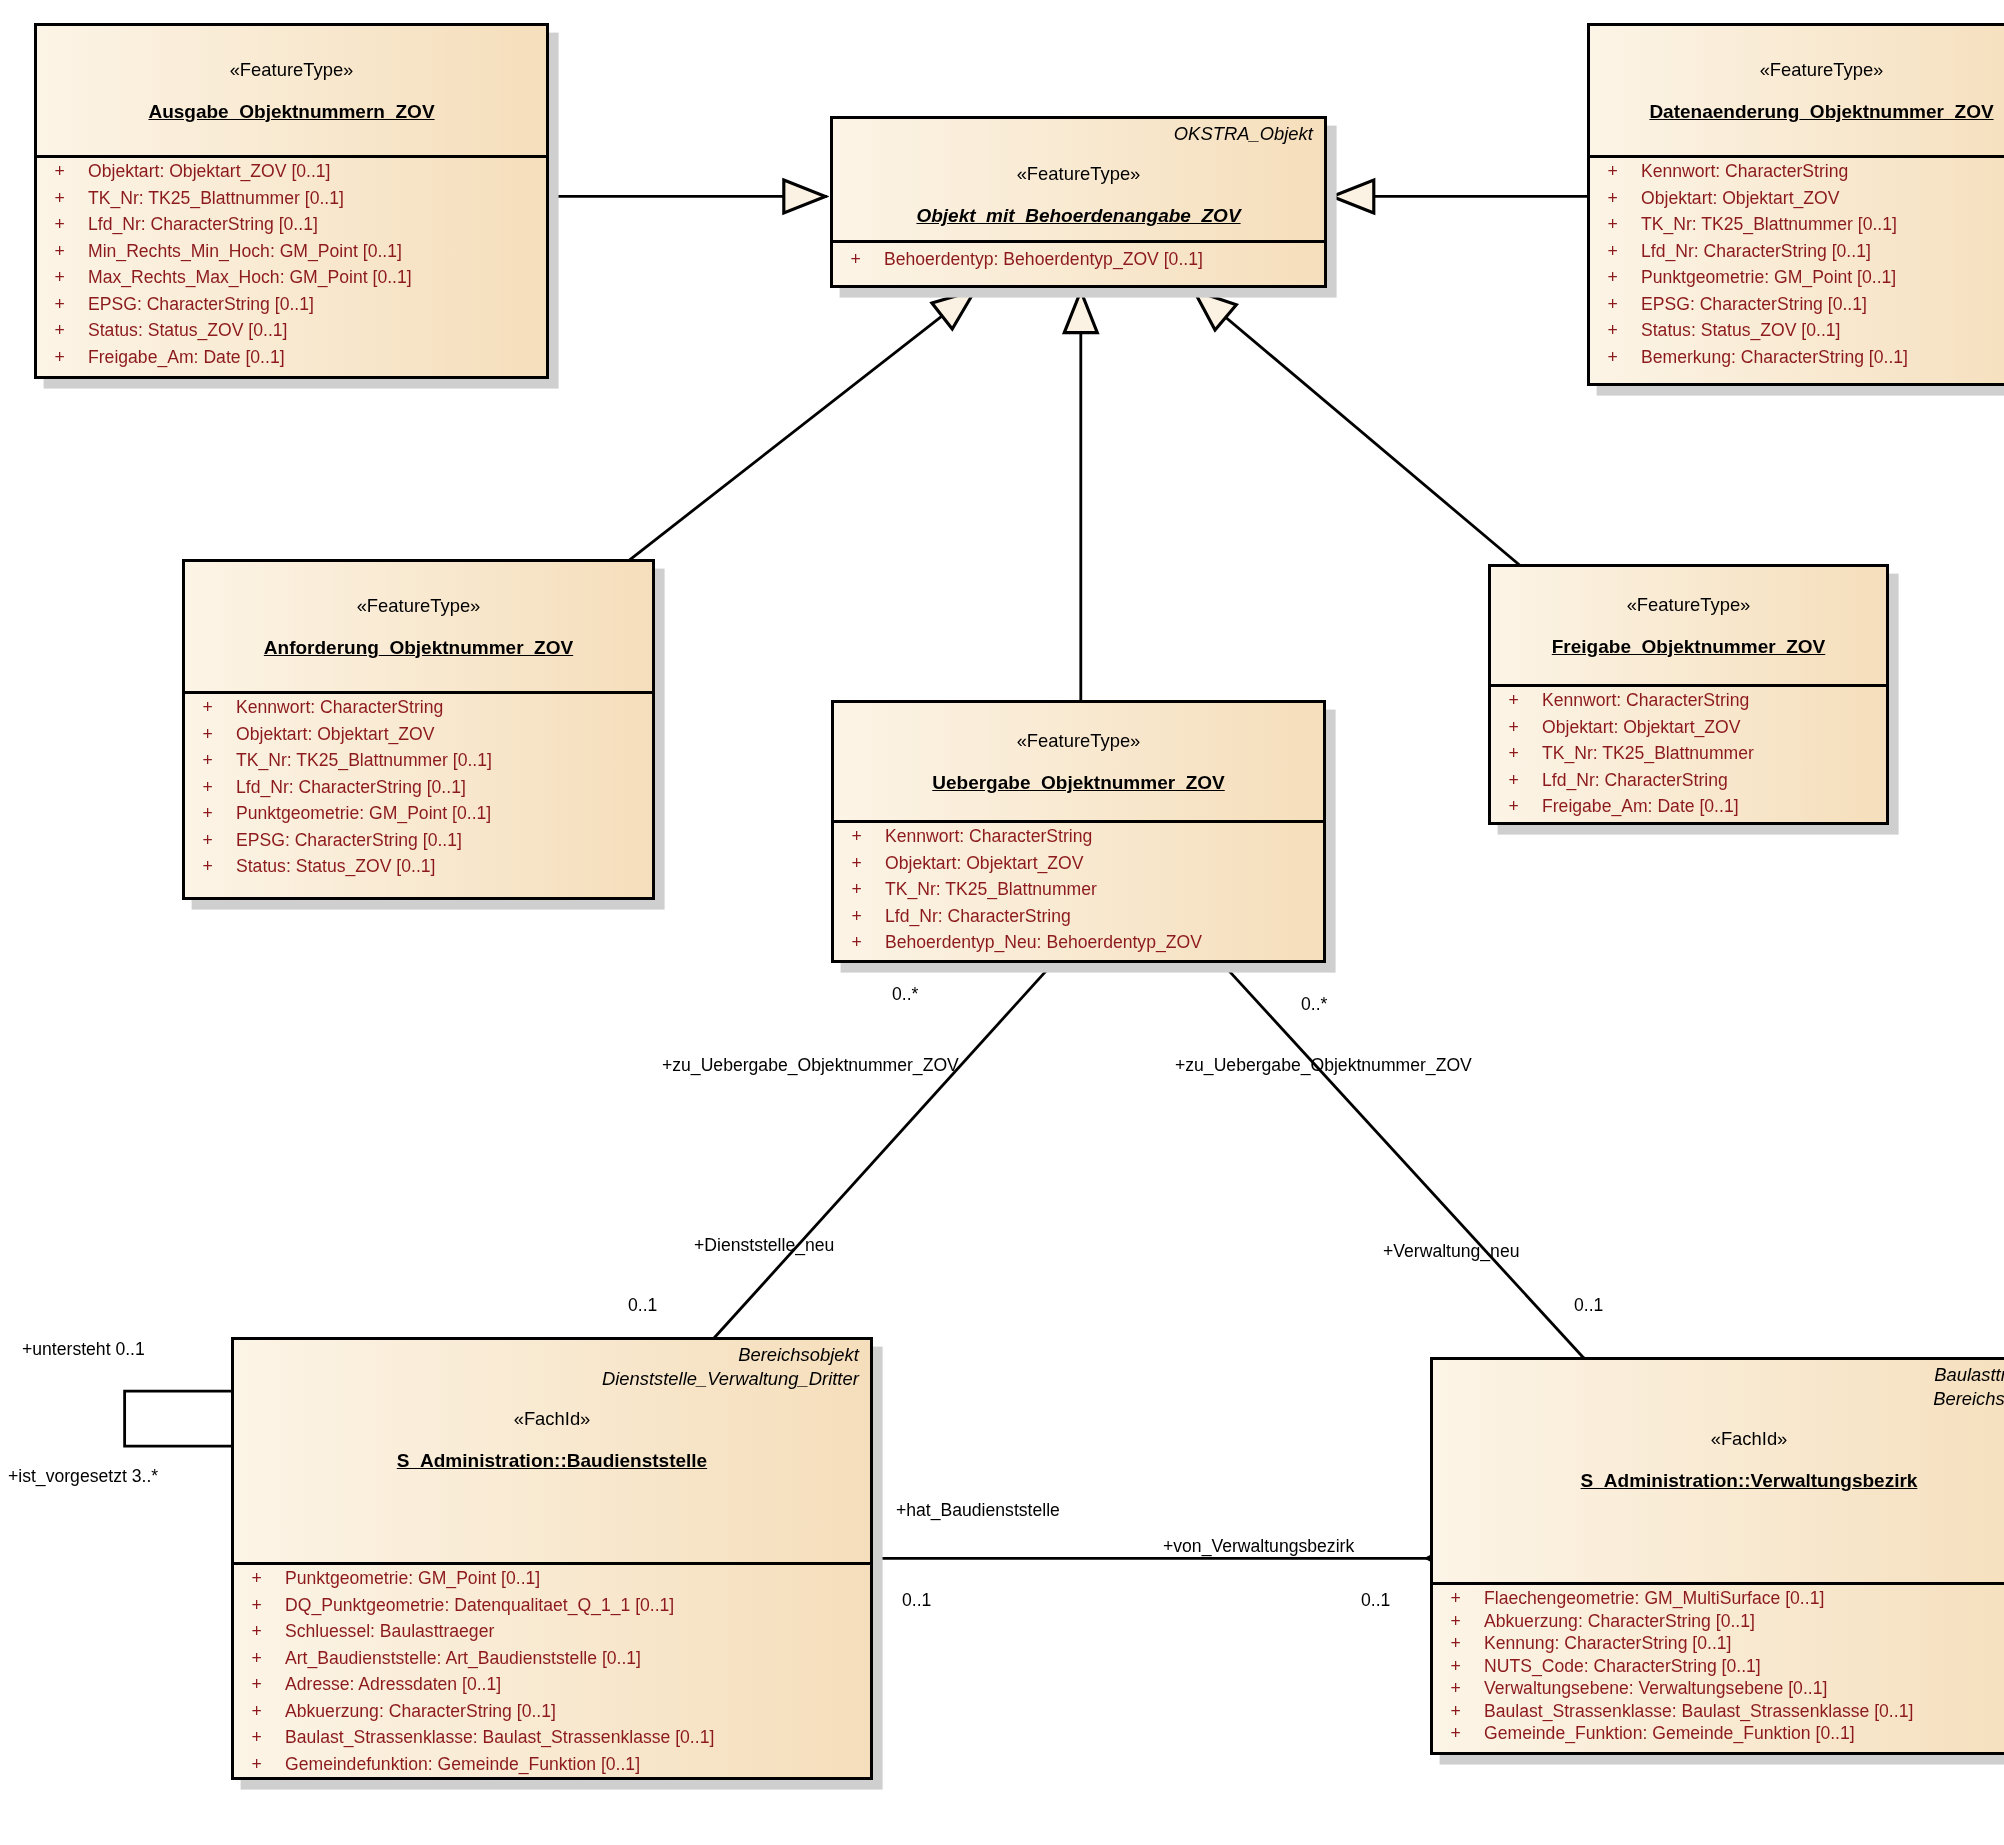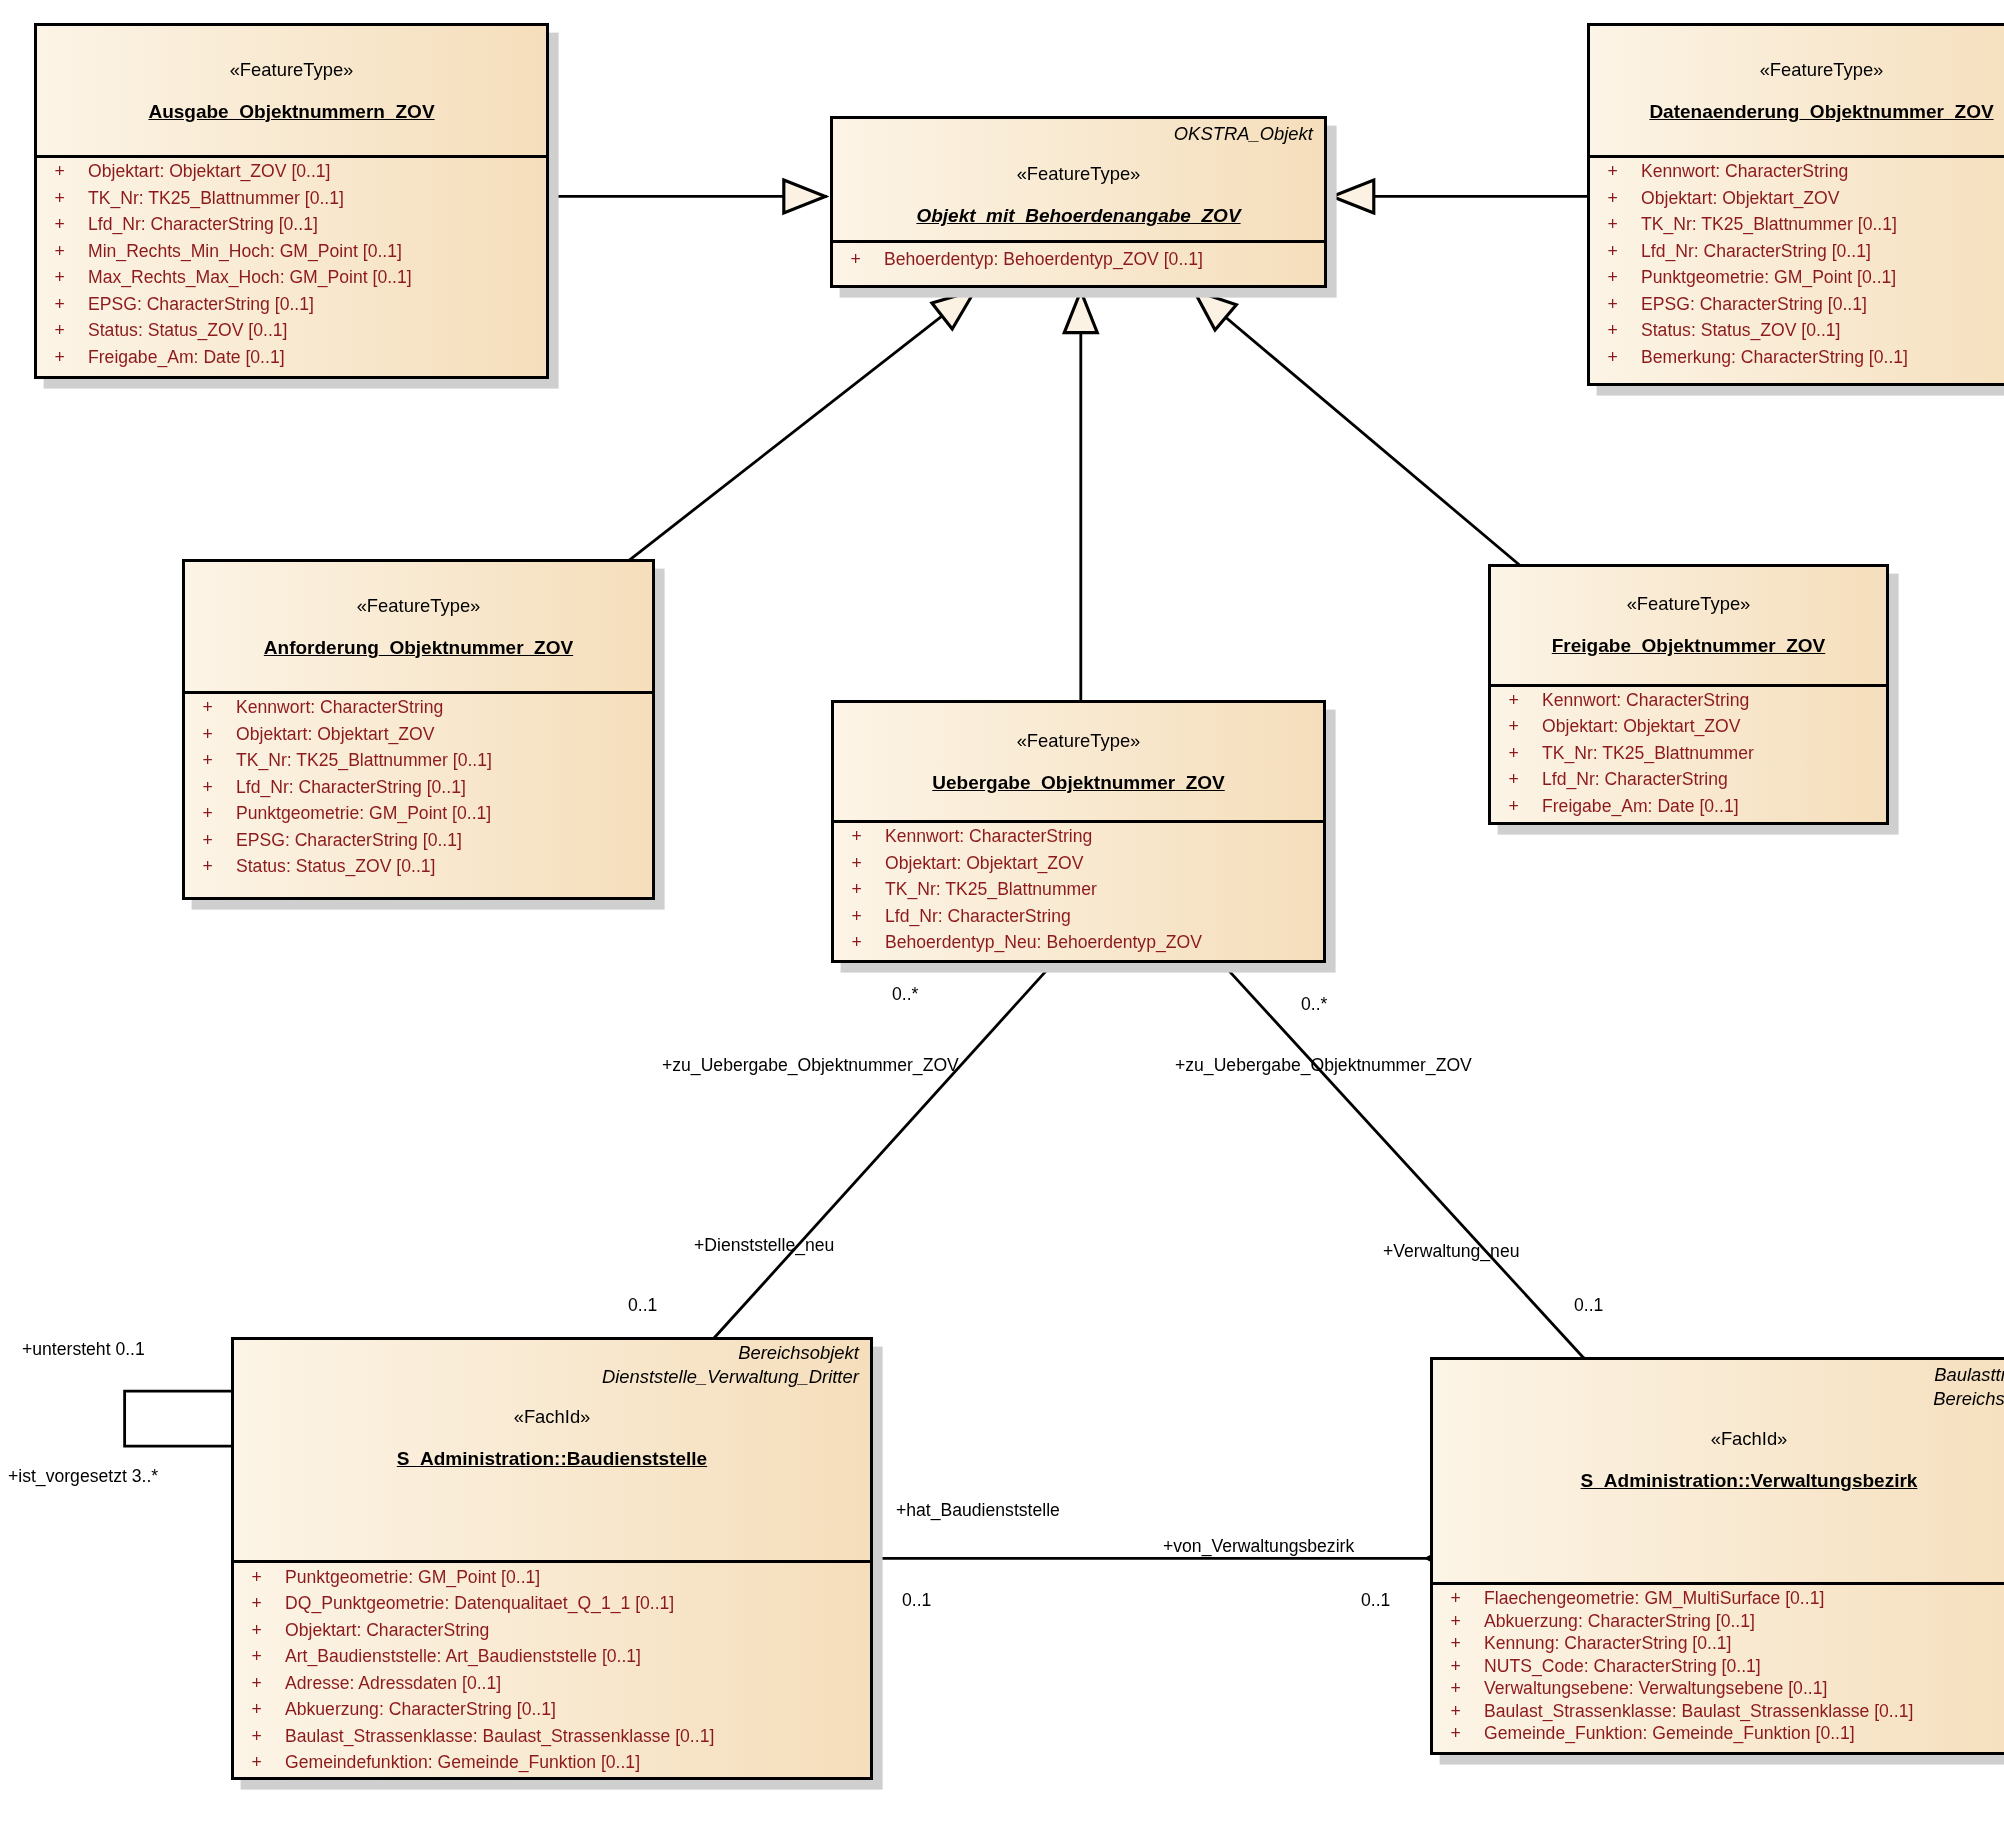--- a/index.html
+++ b/index.html
@@ -7,21 +7,21 @@
     position:relative; width:2423px; height:1845px; background:#ffffff;
     font-family:"Liberation Sans", sans-serif; color:#000; overflow:hidden;
   }
   svg.connectors { position:absolute; left:0; top:0; }
 
   .uml-box {
     position:absolute; box-sizing:border-box;
     border:3.2px solid #000;
     background:linear-gradient(90deg, #FCF4E6 0%, #F5DEBB 100%);
     box-shadow:9.6px 9.6px 0 #CFCFCF;
-    display:flex; flex-direction:column;justify-content:center;
+    display:flex; flex-direction:column;
   }
   .box-header {
     box-sizing:border-box; border-bottom:3.2px solid #000;
     display:flex; flex-direction:column; justify-content:center; align-items:center;
     padding:3.2px 11.2px; flex:0 0 auto;
   }
   .box-header.with-corner { justify-content:flex-start; padding-top:3px; }
   .corner-label {
     align-self:flex-end; font-style:italic; font-size:18.4px; line-height:1.3;
     text-align:right; white-space:nowrap;
@@ -276,21 +276,21 @@
       <div class="attr-row">
           <span class="attr-plus">+</span>
           <span class="attr-text">Punktgeometrie: GM_Point [0..1]</span>
         </div>
       <div class="attr-row">
           <span class="attr-plus">+</span>
           <span class="attr-text">DQ_Punktgeometrie: Datenqualitaet_Q_1_1 [0..1]</span>
         </div>
       <div class="attr-row">
           <span class="attr-plus">+</span>
-          <span class="attr-text">Objektart: CharacterString</span>
+          <span class="attr-text">Schluessel: Baulasttraeger</span>
         </div>
       <div class="attr-row">
           <span class="attr-plus">+</span>
           <span class="attr-text">Art_Baudienststelle: Art_Baudienststelle [0..1]</span>
         </div>
       <div class="attr-row">
           <span class="attr-plus">+</span>
           <span class="attr-text">Adresse: Adressdaten [0..1]</span>
         </div>
       <div class="attr-row">

